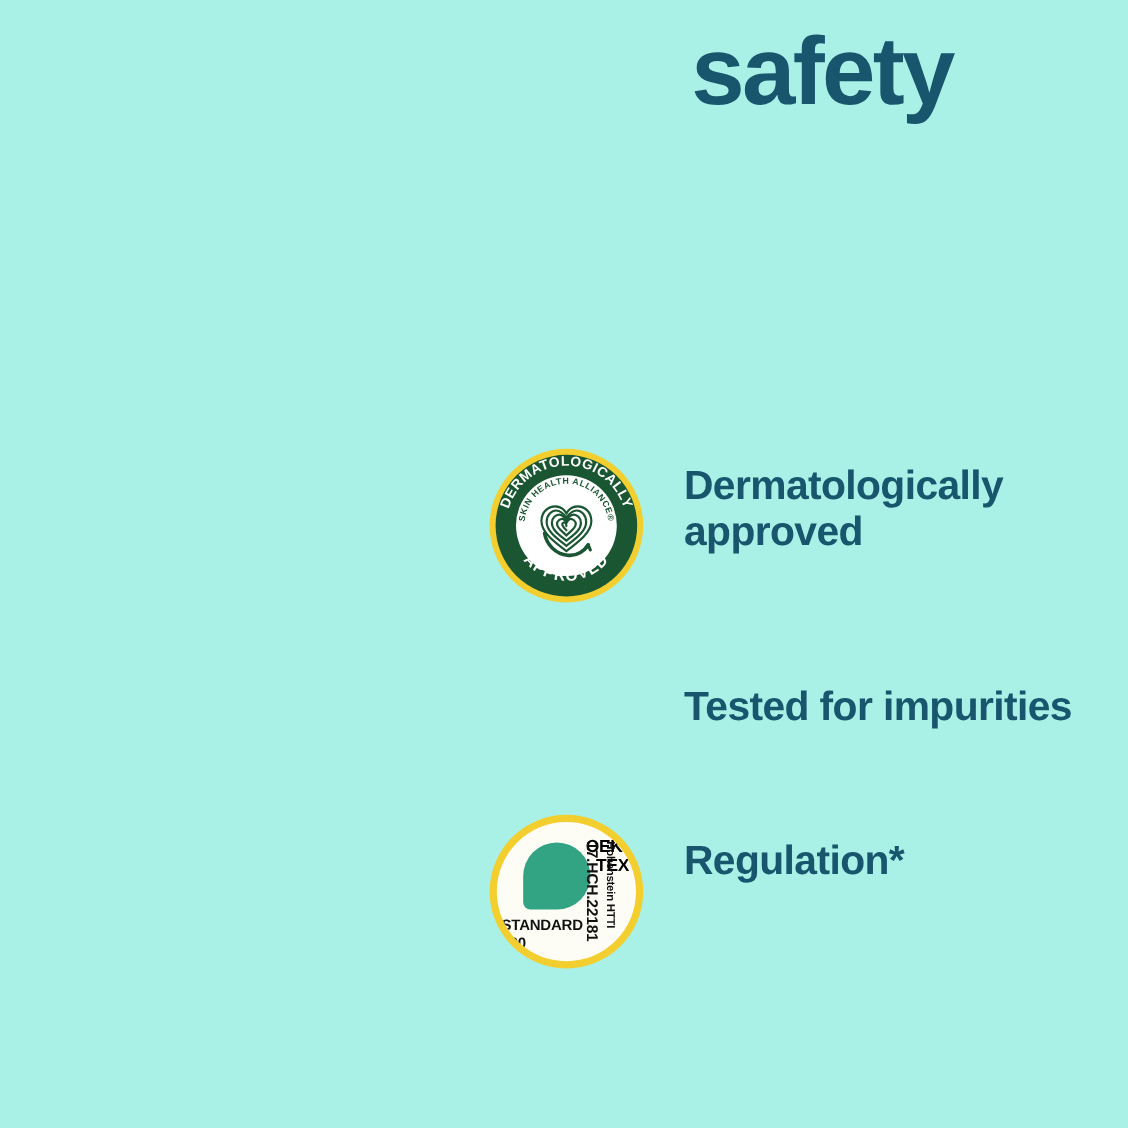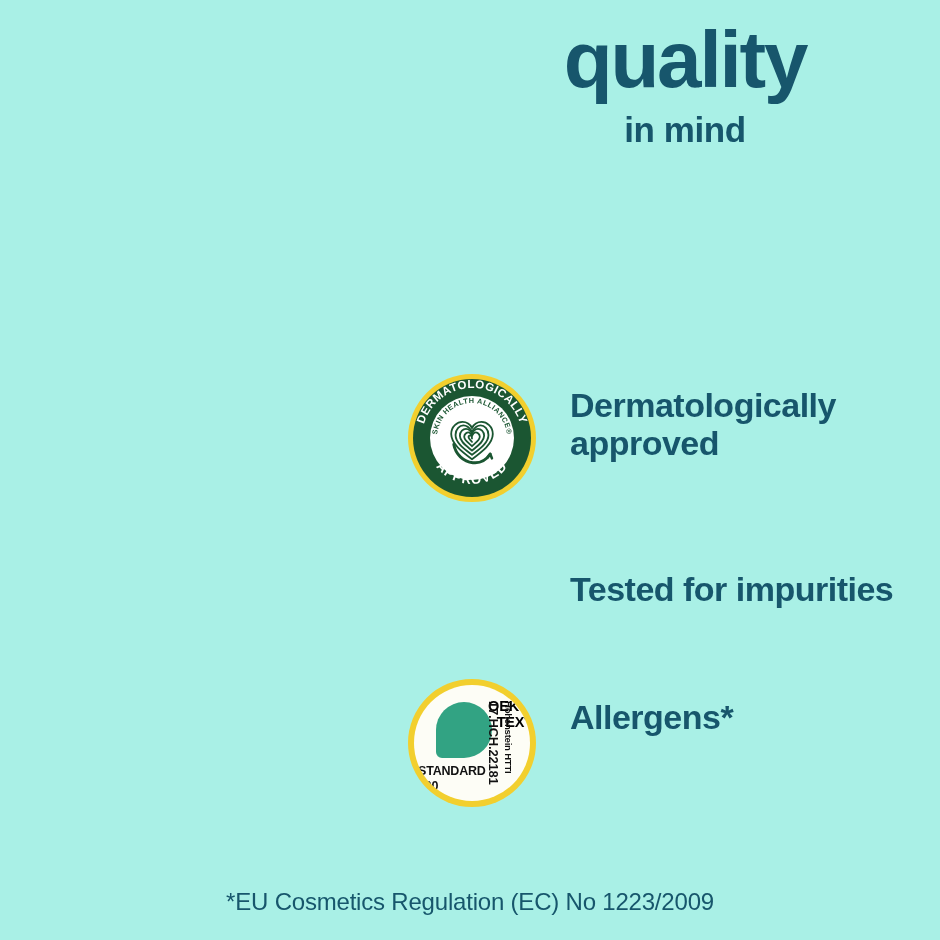--- a/index.html
+++ b/index.html
@@ -263,22 +263,21 @@
 </head>
 <body>
 
 <div id="poster">
 
   <div class="photo-wrap">
     <div class="photo-inner"></div>
   </div>
 
   <div class="headline">
-    <span class="big line2">quality</span>
-    <span class="tail">in mind</span>
+    <span class="big line2">safety</span>
   </div>
 
   <div class="claims">
 
     <div class="claim-row r1">
       <div class="badge badge-sha">
         <div class="sha-ring"></div>
         <svg class="sha-curve-top" viewBox="0 0 128 128">
           <defs>
             <path id="arcTop" d="M 14 64 A 50 50 0 0 1 114 64" fill="none"></path>
@@ -338,21 +337,20 @@
         </div>
       </div>
       <div class="claim-text">
         <div>Tested for impurities</div>
       </div>
     </div>
 
     <div class="claim-row r3">
 
       <div class="claim-text">
-        <div>Allergens*</div>
+        <div>Regulation*</div>
       </div>
     </div>
 
   </div>
 
-  <div class="footnote">*EU Cosmetics Regulation (EC) No 1223/2009</div>
 
 </div>
 
 </body></html>

